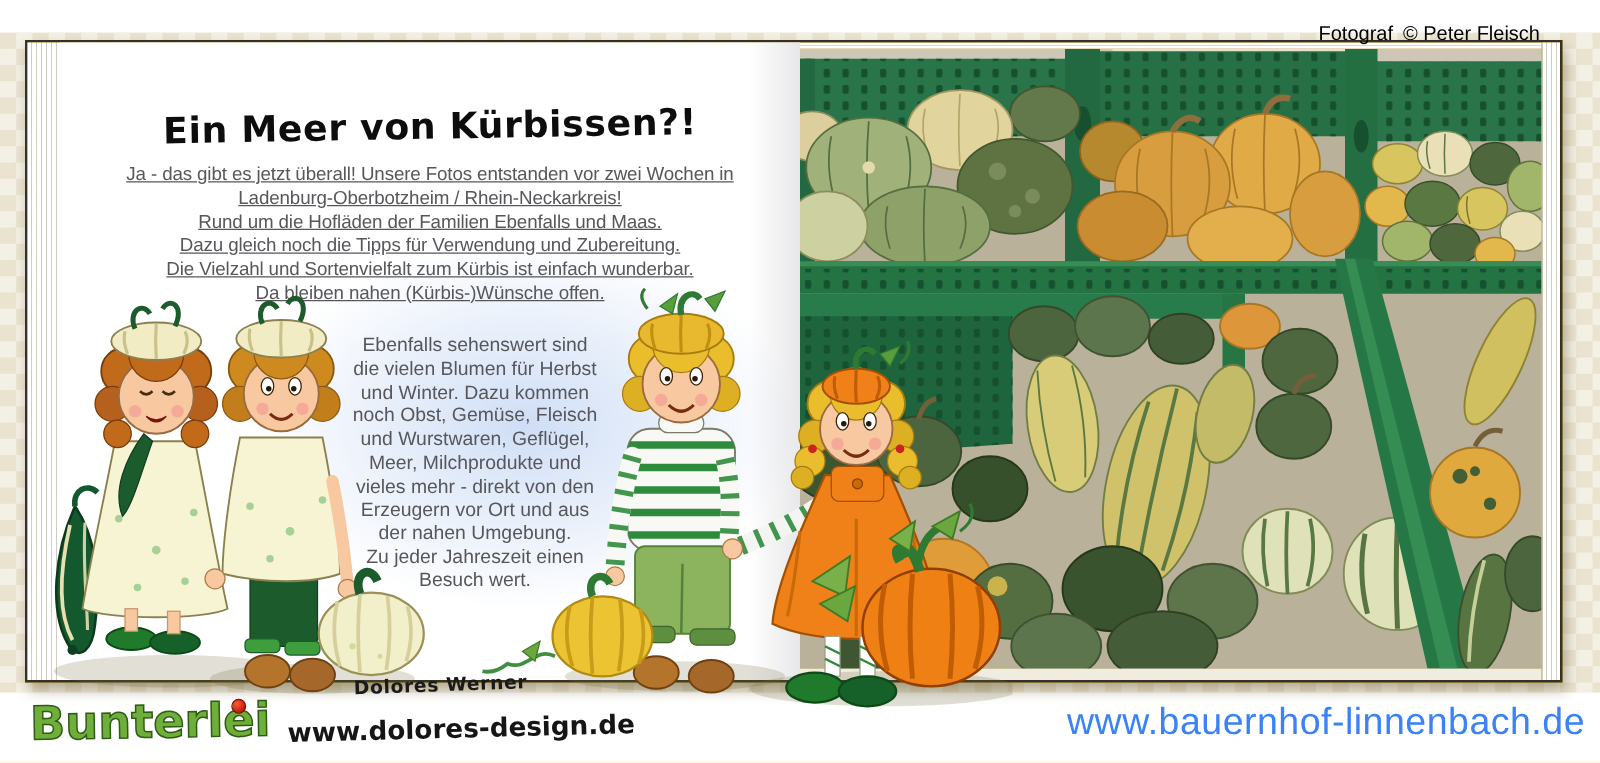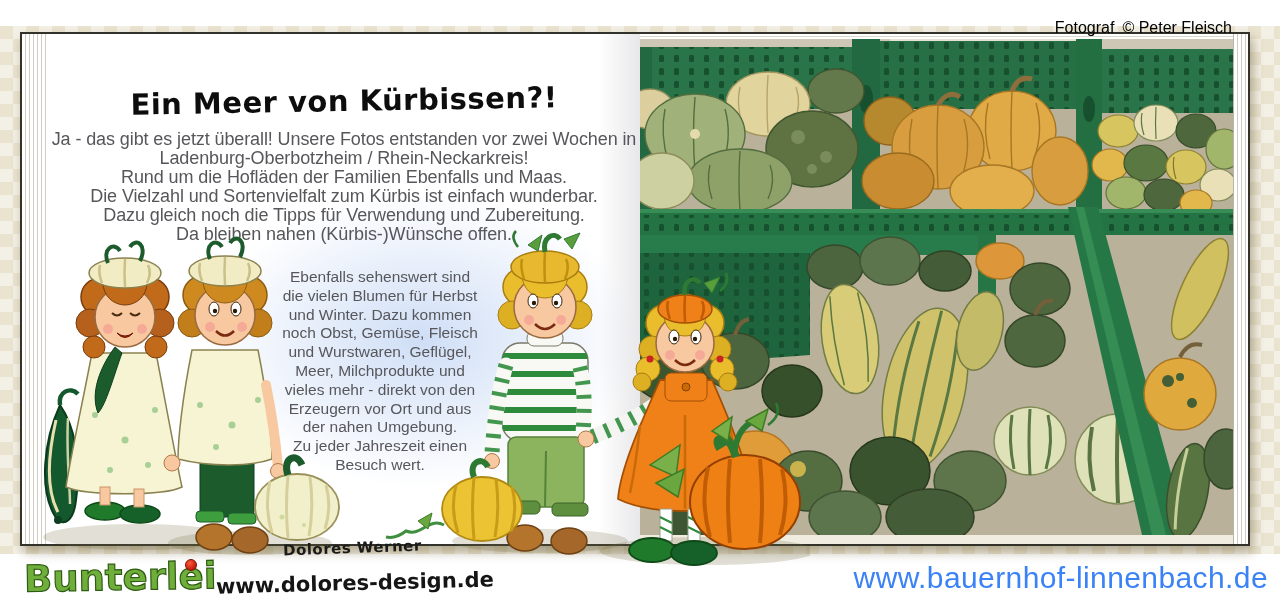--- a/index.html
+++ b/index.html
@@ -25,33 +25,33 @@
         background:repeating-linear-gradient(180deg,#ffffff 0 2px,#dad7cd 2px 3px);}
   .page-left{position:absolute;left:26px;top:0;width:592px;height:100%;
         background:
           linear-gradient(90deg, rgba(0,0,0,0) 93%, rgba(110,110,125,.16) 100%),
           radial-gradient(ellipse 300px 205px at 63% 60%, #cfdef6 0%, rgba(255,255,255,0) 72%),
           #ffffff;}
   .page-title{position:absolute;top:50px;left:0;width:100%;text-align:center;
         font-family:"DejaVu Sans",sans-serif;font-size:29px;font-weight:800;color:#0d0d0d;
         letter-spacing:.5px;transform:rotate(-1deg);}
   .intro{position:absolute;top:96px;left:0;width:100%;text-align:center;
-        font-size:18px;line-height:19px;color:#57575b;letter-spacing:-.1px;}
+        font-size:15px;line-height:19px;color:#57575b;letter-spacing:-.1px;text-decoration:underline;}
   .bodycol{position:absolute;top:234px;left:142px;width:380px;text-align:center;
         font-size:15.5px;line-height:18.8px;color:#57575b;}
   .photo{position:absolute;left:618px;top:5px;width:594px;height:496px;background:#b7b09c;overflow:hidden;}
   .photo svg{display:block;width:100%;height:100%;}
   .photo-margin{position:absolute;left:618px;top:501px;width:594px;height:9px;background:#f0ece0;}
   
   .signature{position:absolute;left:283px;top:539px;z-index:6;font-family:"DejaVu Sans",sans-serif;
         font-size:15px;font-weight:700;color:#1a1a1a;transform:rotate(-2deg);letter-spacing:.5px;}
   
   .illustration{position:absolute;left:20px;top:225px;width:790px;height:350px;z-index:5;}
   
-  .footer-left{position:absolute;left:24px;top:556px;z-index:6;display:flex;align-items:baseline;}
+  .footer-left{position:absolute;left:24px;top:556px;z-index:6;display:flex;align-items:baseline;gap:14px;}
   .brand-wrap{position:relative;}
   .brand{font-family:"DejaVu Sans",sans-serif;font-size:37px;font-weight:800;color:#6fae3a;
         -webkit-text-stroke:1.2px #2e5c14;letter-spacing:0px;transform:rotate(-1deg);display:inline-block;}
   .i-dot{position:absolute;left:161px;top:3px;width:10px;height:10px;border-radius:50%;
         background:radial-gradient(circle at 35% 30%, #ff5a3c, #c41e0a 70%);border:1px solid #7a0e02;}
   .brand-url{font-family:"DejaVu Sans",sans-serif;font-size:21px;font-weight:700;color:#151515;
         transform:rotate(-1.5deg);display:inline-block;}
   .footer-right{position:absolute;right:12px;top:561px;z-index:6;font-size:30px;color:#3b82f6;
         font-weight:400;letter-spacing:.4px;}
 </style>
@@ -70,22 +70,22 @@
   <div class="book">
     <div class="stack-left"></div>
     <div class="stack-top"></div>
 
     <div class="page-left">
       <div class="page-title">Ein Meer von Kürbissen?!</div>
       <div class="intro">
         <div>Ja - das gibt es jetzt überall! Unsere Fotos entstanden vor zwei Wochen in</div>
         <div>Ladenburg-Oberbotzheim / Rhein-Neckarkreis!</div>
         <div>Rund um die Hofläden der Familien Ebenfalls und Maas.</div>
+        <div>Dazu gleich noch die Tipps für Verwendung und Zubereitung.</div>
         <div>Die Vielzahl und Sortenvielfalt zum Kürbis ist einfach wunderbar.</div>
-        <div>Dazu gleich noch die Tipps für Verwendung und Zubereitung.</div>
         <div>Da bleiben nahen (Kürbis-)Wünsche offen.</div>
       </div>
       <div class="bodycol">
         <div>Ebenfalls sehenswert sind</div>
         <div>die vielen Blumen für Herbst</div>
         <div>und Winter. Dazu kommen</div>
         <div>noch Obst, Gemüse, Fleisch</div>
         <div>und Wurstwaren, Geflügel,</div>
         <div>Meer, Milchprodukte und</div>
         <div>vieles mehr - direkt von den</div>

